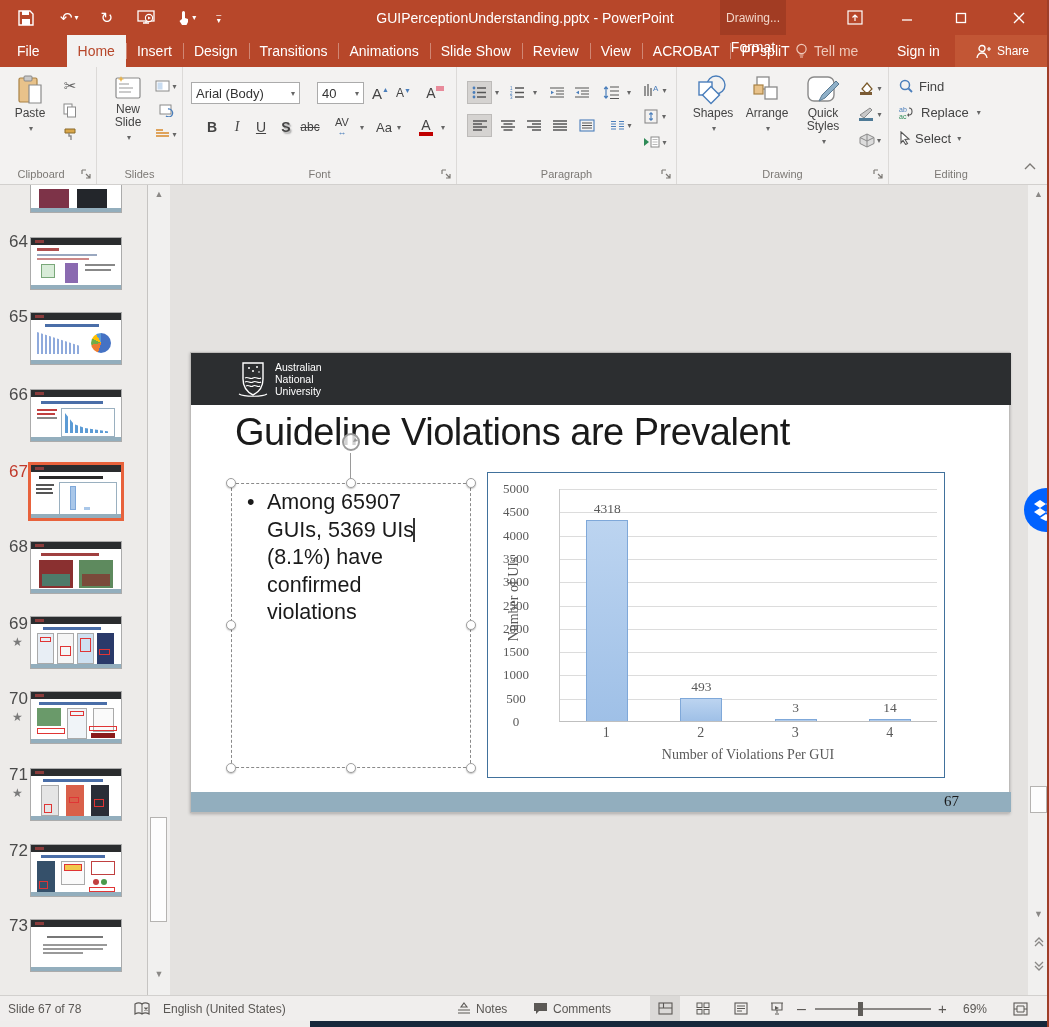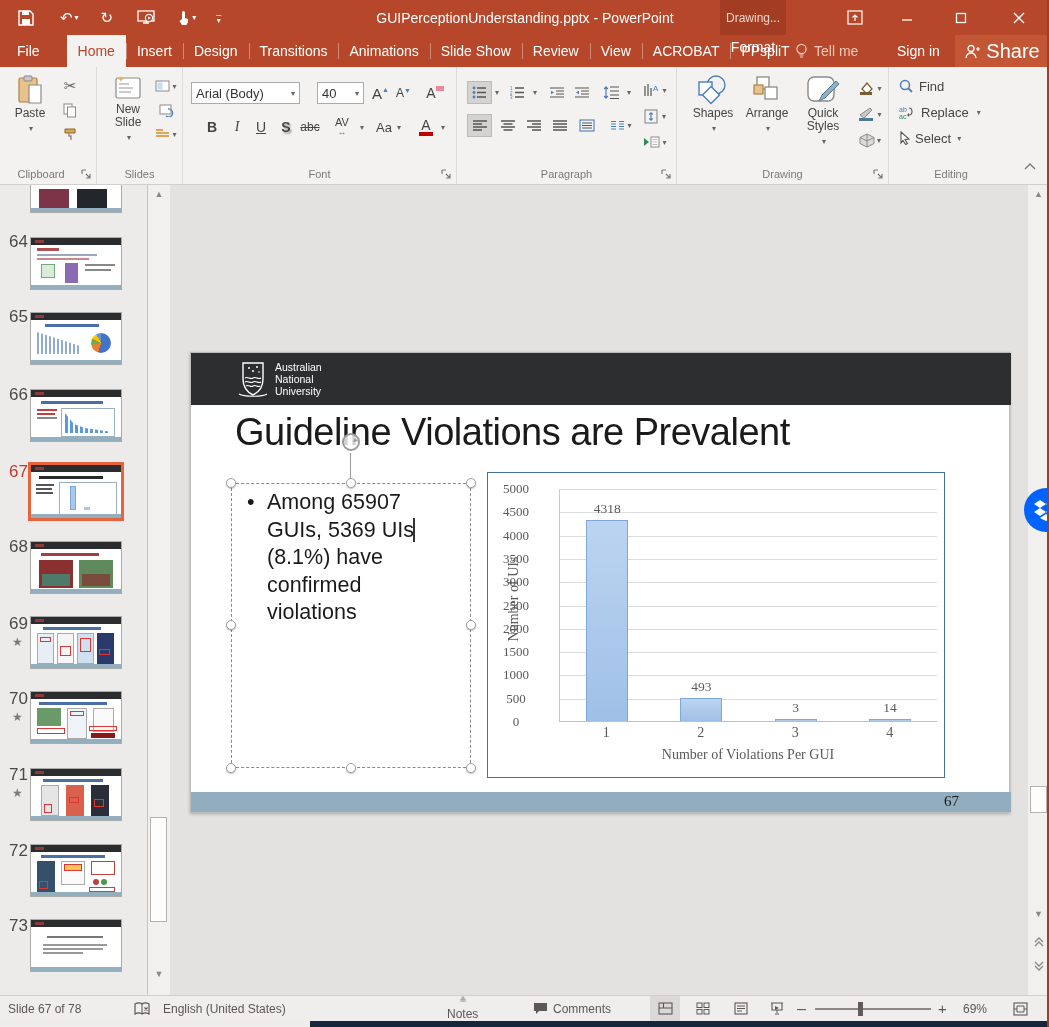--- a/index.html
+++ b/index.html
@@ -20,21 +20,21 @@
   
   #tabrow { position:absolute; left:0; top:35px; width:1049px; height:32px; background:#B7472A; display:flex; align-items:stretch; }
   .tab { color:#fff; font-size:14px; display:flex; align-items:center; padding:0 11px; position:relative; }
   .tab + .tab::before { content:""; position:absolute; left:0; top:8px; bottom:8px; width:1px; background:rgba(255,255,255,0.35); }
   .tab.active { background:#F3F2F1; color:#B7472A; }
   .tab.active::before { display:none; }
   #tab-file { padding:0 17px; }
   #tab-format { position:absolute; left:720px; top:35px; width:66px; height:24px; display:flex; align-items:center; justify-content:center; color:#fff; font-size:14px; }
   #tellme { position:absolute; left:795px; top:35px; height:32px; display:flex; align-items:center; gap:6px; color:#EFC9BA; font-size:14px; }
   #signin { position:absolute; left:897px; top:35px; height:32px; display:flex; align-items:center; color:#fff; font-size:14px; }
-  #share { position:absolute; left:955px; top:35px; width:94px; height:32px; background:#C25635; display:flex; align-items:center; justify-content:center; gap:6px; color:#fff; font-size:20px; }
+  #share { position:absolute; left:955px; top:35px; width:94px; height:32px; background:#C25635; display:flex; align-items:center; justify-content:center; gap:6px; color:#fff; font-size:12px; }
 
   
   #ribbon { position:absolute; left:0; top:67px; width:1049px; height:118px; background:#F3F2F1; border-bottom:1px solid #D2D0CE; }
   .rgroup { position:absolute; top:0; height:117px; border-right:1px solid #DCDAD8; }
   .glabel { position:absolute; bottom:4px; left:0; right:0; text-align:center; font-size:11px; color:#7C7975; }
   .launcher { position:absolute; bottom:4px; right:4px; width:12px; height:12px; }
   .bigbtn { position:absolute; display:flex; flex-direction:column; align-items:center; gap:2px; font-size:12px; color:#444; text-align:center; line-height:13px; }
   .sbtn { position:absolute; display:flex; align-items:center; justify-content:center; color:#444; }
   .toggled { background:#D5D3D1; border:1px solid #BDBBB9; }
   .combo { position:absolute; height:22px; background:#fff; border:1px solid #ABABAB; display:flex; align-items:center; font-size:13px; color:#333; padding:0 4px; }
@@ -799,21 +799,21 @@
     <div class="sitem" style="left:8px;">Slide 67 of 78</div>
     <div class="sitem" style="left:134px;">
       <svg class="ic" width="16" height="14" viewBox="0 0 16 14">
           <path d="M1 2c2.5-1.5 5-1.5 7 0 2-1.5 4.5-1.5 7 0v10c-2.5-1.5-5-1.5-7 0-2-1.5-4.5-1.5-7 0z" fill="none" stroke="#5B5855" stroke-width="1.2"></path>
           <path d="M8 2v10" stroke="#5B5855"></path>
           <path d="M10.5 5.5l3 3M13.5 5.5l-3 3" stroke="#5B5855" stroke-width="1.2"></path>
         </svg>
     </div>
     <div class="sitem" style="left:163px;">English (United States)</div>
 
-    <div class="sitem" style="left:447px;flex-direction:column;">
+    <div class="sitem" style="left:457px;">
       <svg class="ic" width="14" height="13" viewBox="0 0 14 13">
           <path d="M7 1l3 4H4z" fill="none" stroke="#5B5855" stroke-width="1.1"></path>
           <path d="M1 8h12M1 11h12" stroke="#5B5855" stroke-width="1.2"></path>
         </svg>
       <span>Notes</span>
     </div>
     <div class="sitem" style="left:533px;">
       <svg class="ic" width="15" height="13" viewBox="0 0 15 13">
           <path d="M1 1h13v8H6l-3 3V9H1z" fill="#5B5855"></path>
         </svg>

